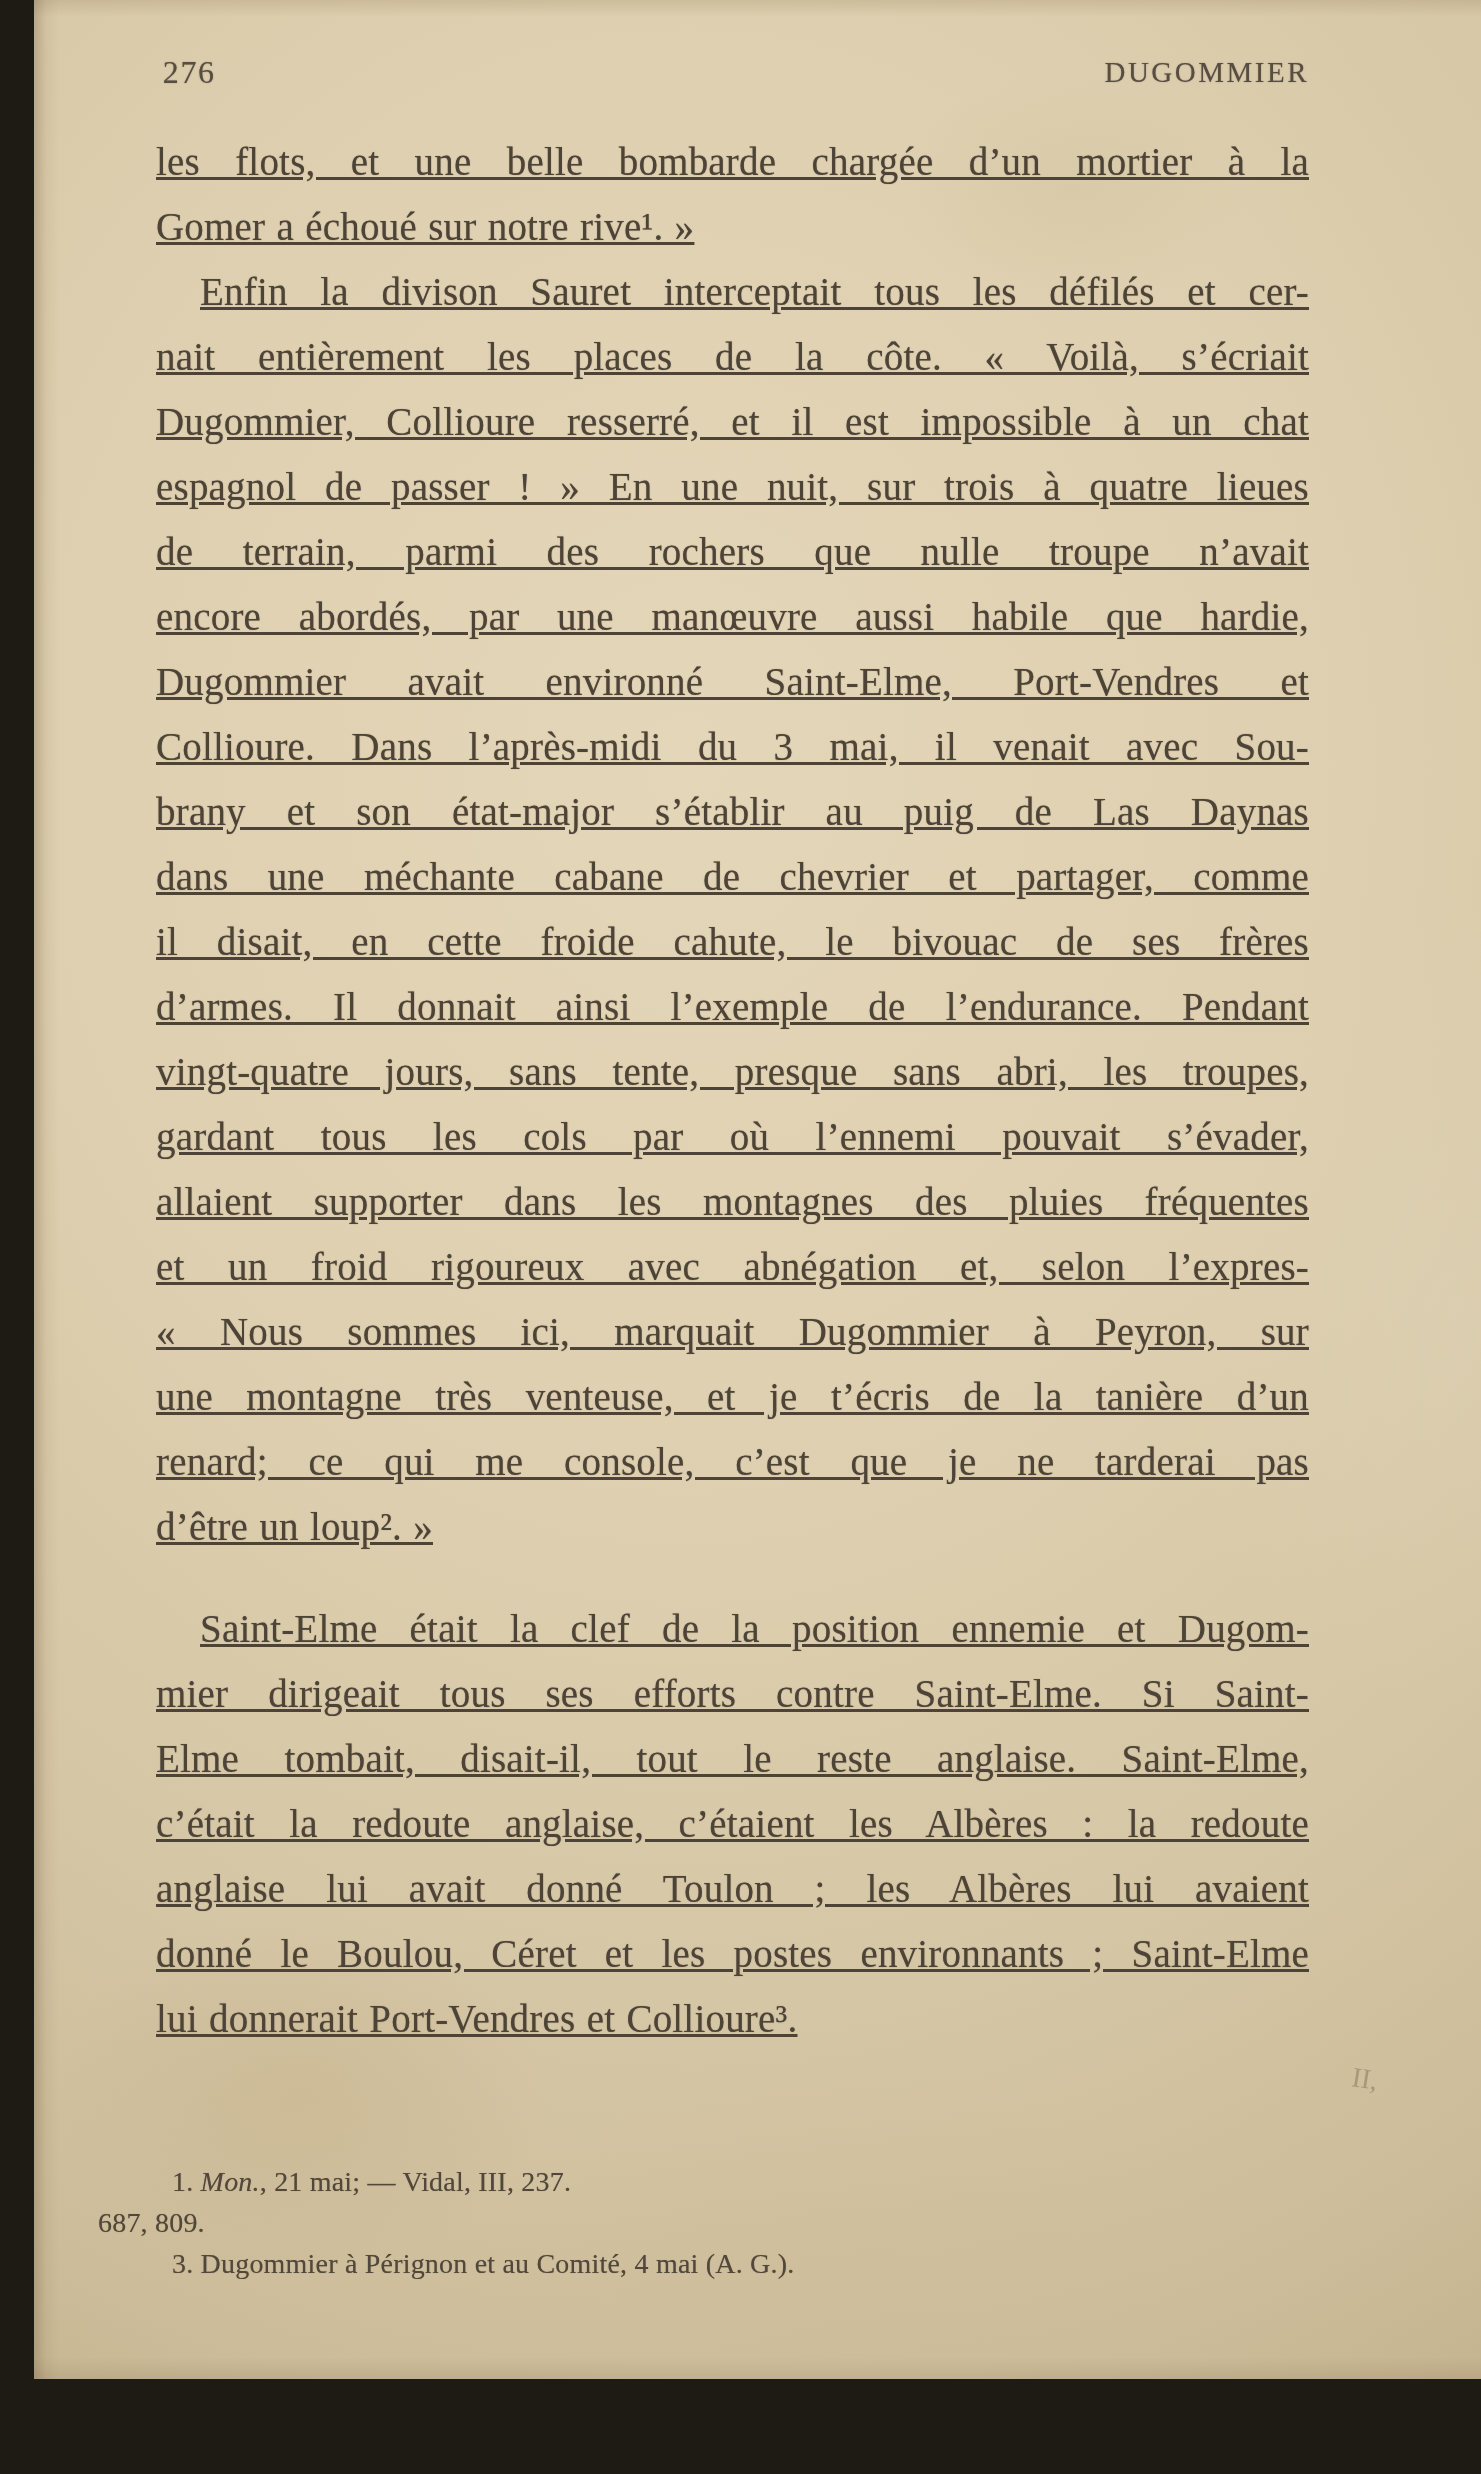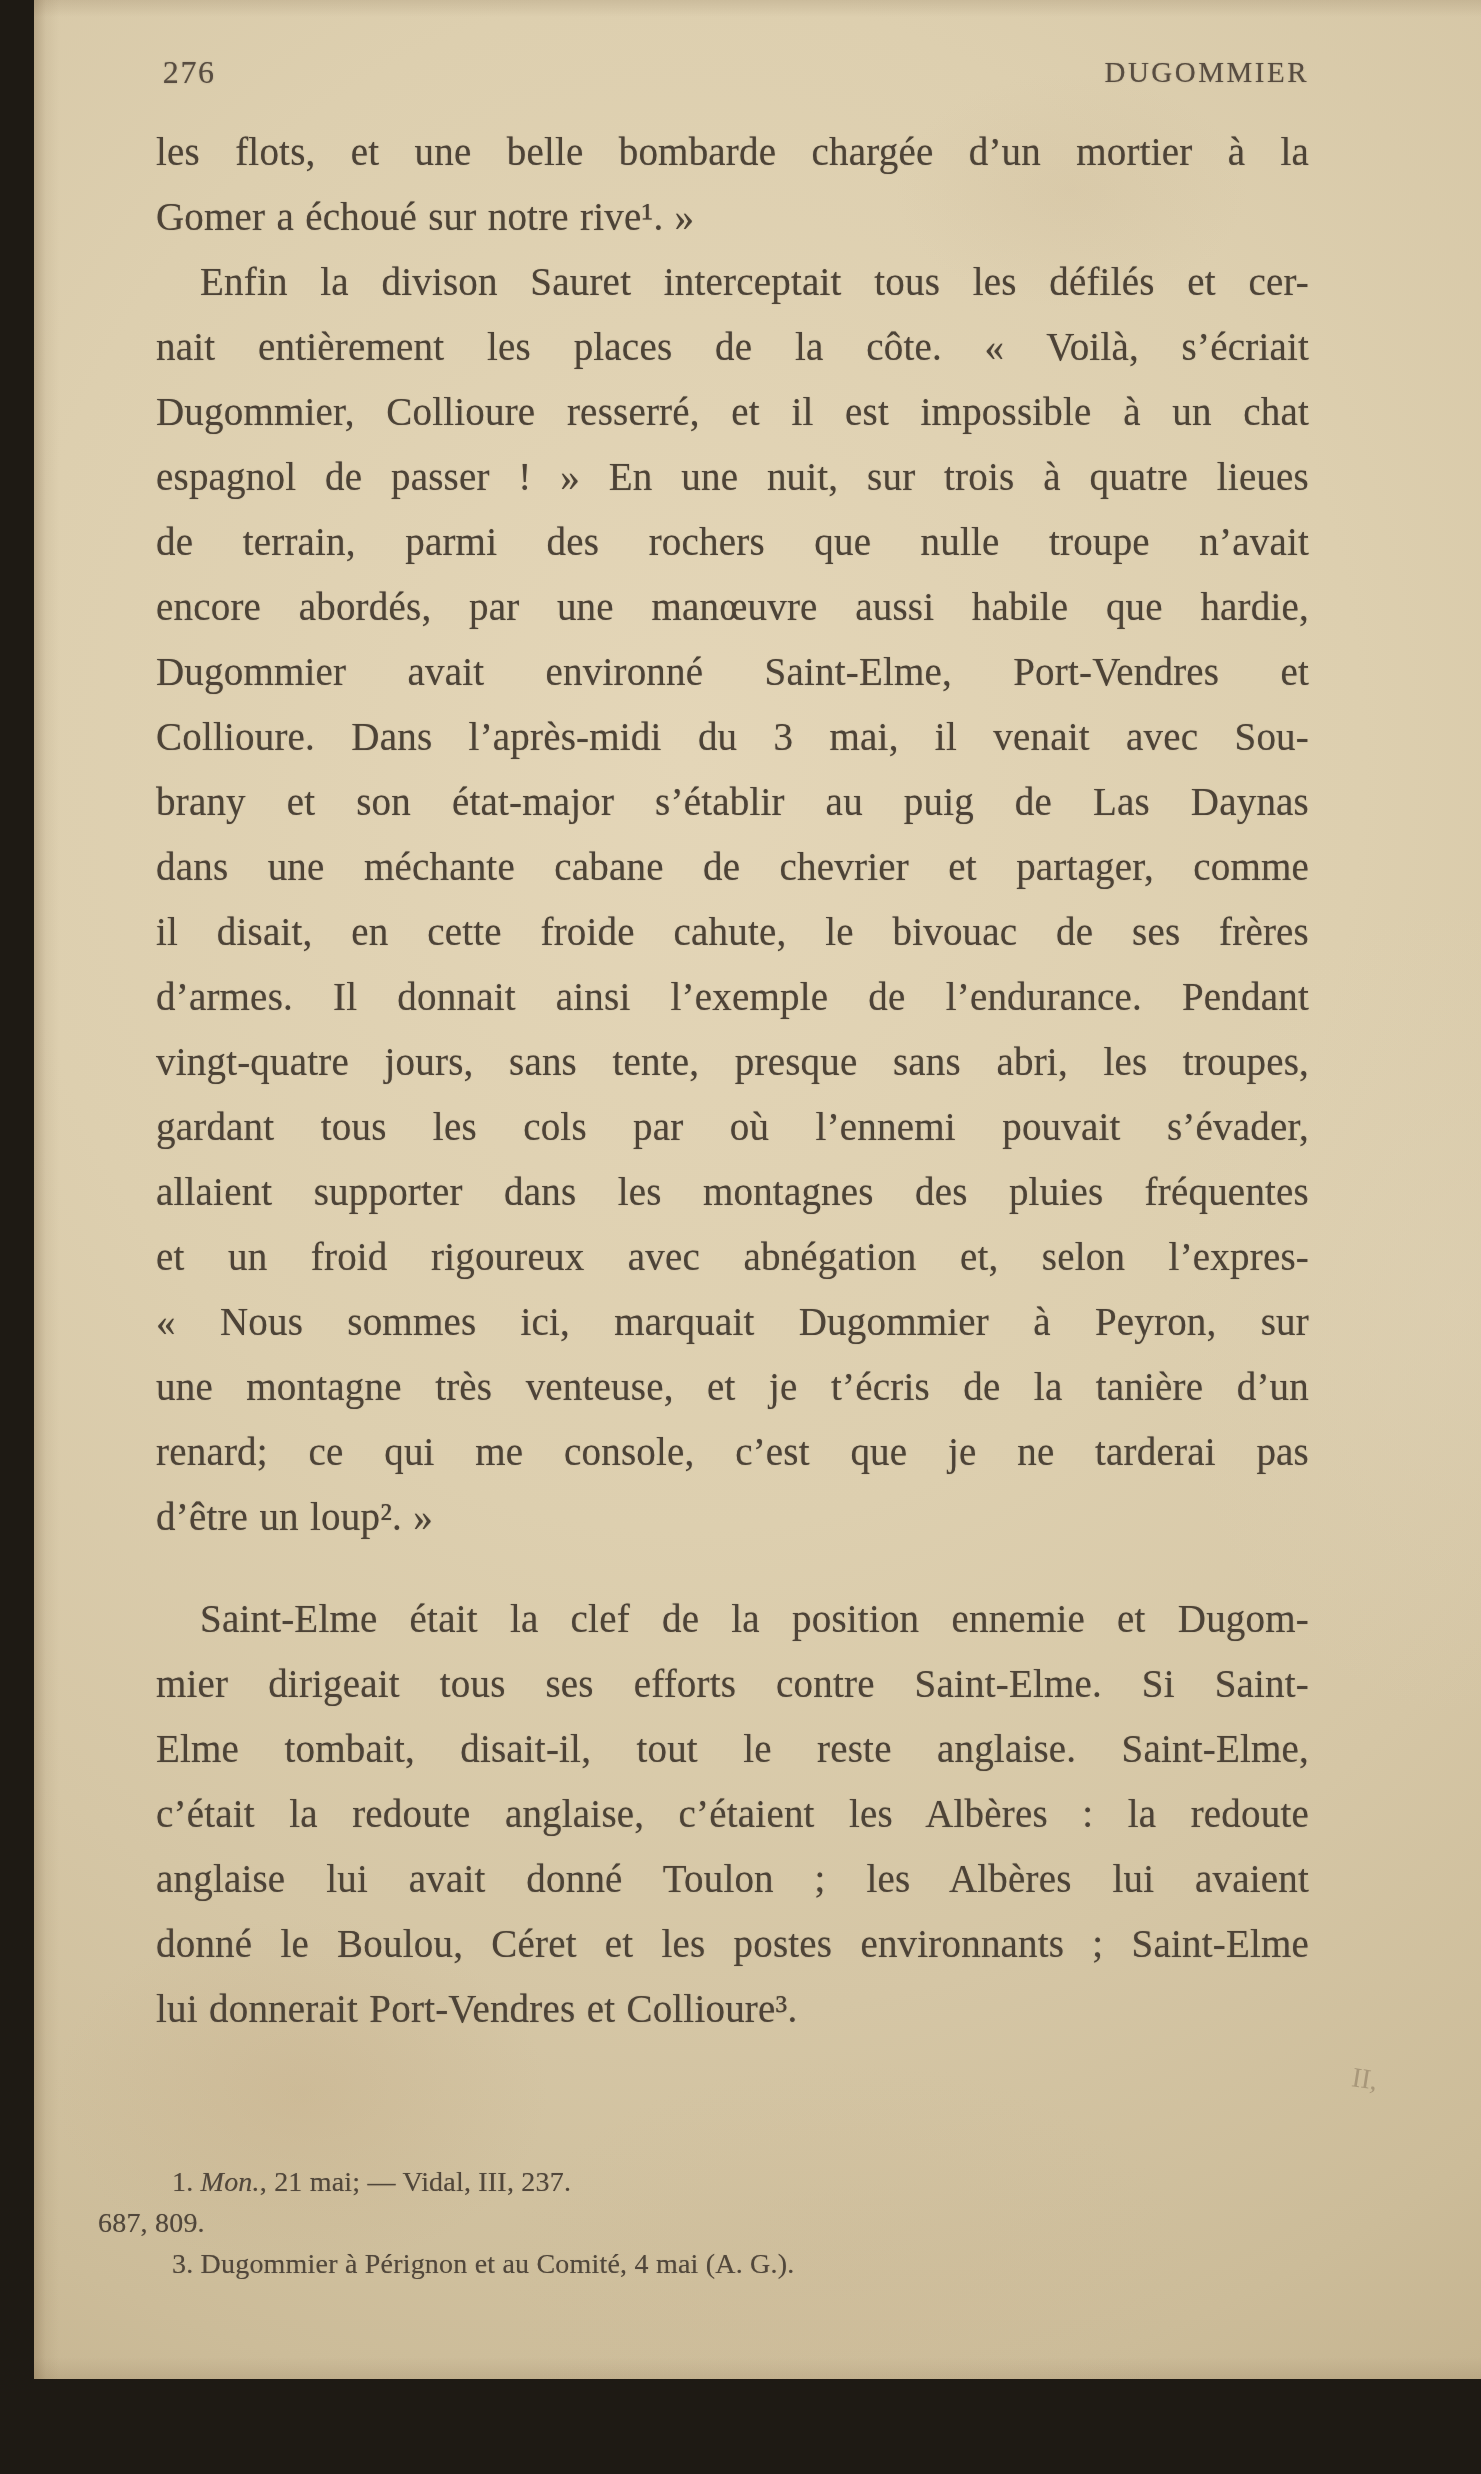--- a/index.html
+++ b/index.html
@@ -46,24 +46,25 @@
   }
   .running-title {
     display: block;
     text-align: right;
     font-size: 29px;
     letter-spacing: 2.5px;
   }
 
   .text-block {
     position: absolute;
-    left: 122px; top: 119px;
+    left: 122px; top: 129px;
     width: 1153px;
     color: #4d4337;
     text-shadow: 0 0 1.1px rgba(77,67,55,0.55);
+    text-decoration: underline;
   }
 
   .line {
     font-size: 39px;
     line-height: 65px;
     letter-spacing: 0.2px;
     word-spacing: 1.3px;
     text-align: justify;
     text-align-last: justify;
   }

